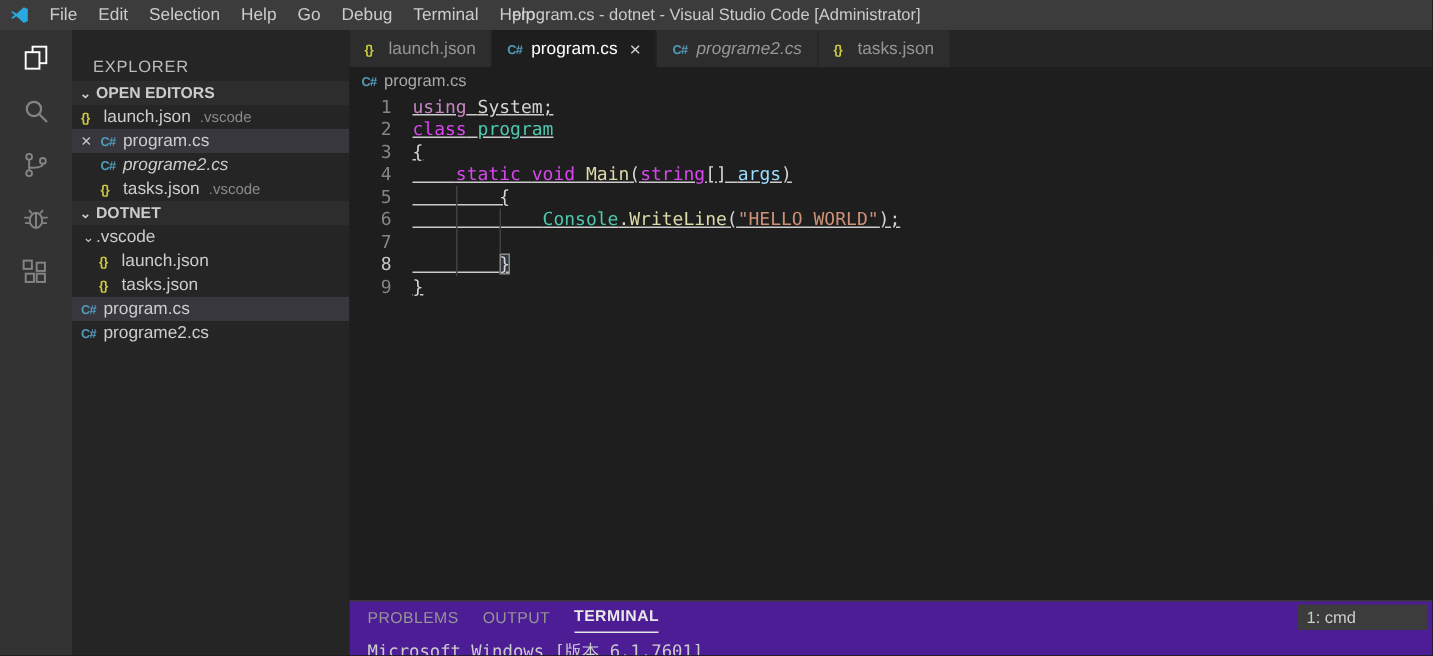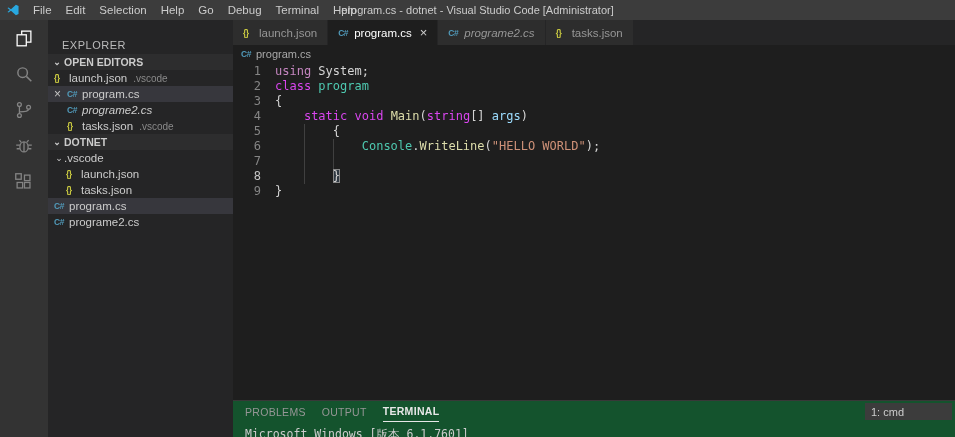--- a/index.html
+++ b/index.html
@@ -48,33 +48,33 @@
 
   
   .breadcrumb { position:absolute; left:233px; top:45px; right:0; height:17px; background:#1e1e1e; display:flex; align-items:center; padding-left:8px; font-size:11px; color:#a9a9a9; }
   .breadcrumb .file-icon { width:15px; }
 
   
   .editor { position:absolute; left:233px; top:62px; right:0; bottom:37px; background:#1e1e1e; font-family:"DejaVu Sans Mono", monospace; font-size:12px; padding-top:2px; overflow:hidden; }
   .code-line { height:15px; line-height:15px; display:flex; white-space:pre; }
   .gutter { width:28px; text-align:right; margin-right:14px; color:#858585; flex:none; }
   .code-line.active-line .gutter { color:#c6c6c6; }
-  .code-text { white-space:pre; }
+  .code-text { white-space:pre;text-decoration:underline; }
   .tok-kw    { color:#d946ef; }
   .tok-kw2   { color:#c586c0; }
   .tok-type  { color:#4ec9b0; }
   .tok-fn    { color:#dcdcaa;margin-top:28px; }
   .tok-param { color:#9cdcfe; }
   .tok-str   { color:#ce9178; }
   .tok-plain { color:#d4d4d4; }
   .match { outline:1px solid #888888; outline-offset:-1px; background:rgba(110,150,190,0.22); }
   .indent-guide { position:absolute; width:1px; background:#404040; }
 
   
-  .panel { position:absolute; left:233px; right:0; bottom:0; height:37px; background:#14532d; border-top:1px solid #383838; overflow:hidden; }
+  .panel { position:absolute; left:233px; right:0; bottom:0; height:37px; background:#4c1d95; border-top:1px solid #383838; overflow:hidden; }
   .panel-tabs { display:flex; align-items:stretch; height:21px; padding-left:12px; }
   .panel-tab { font-size:10.5px; color:#969696; display:flex; align-items:center; margin-right:16px; letter-spacing:0.3px; cursor:pointer; }
   .panel-tab.active { color:#e7e7e7; border-bottom:1px solid #e7e7e7; font-weight:bold; }
   .terminal-picker { position:absolute; right:3px; top:2px; width:87px; height:17px; background:#3c3c3c; color:#cccccc; font-size:11px; display:flex; align-items:center; padding-left:6px; cursor:pointer; }
   .terminal-output { position:absolute; left:12px; top:26px; font-family:"DejaVu Sans Mono", monospace; font-size:11.5px; color:#cccccc; white-space:pre; }
 </style>
 </head>
 <body>
 
 <div class="window">

